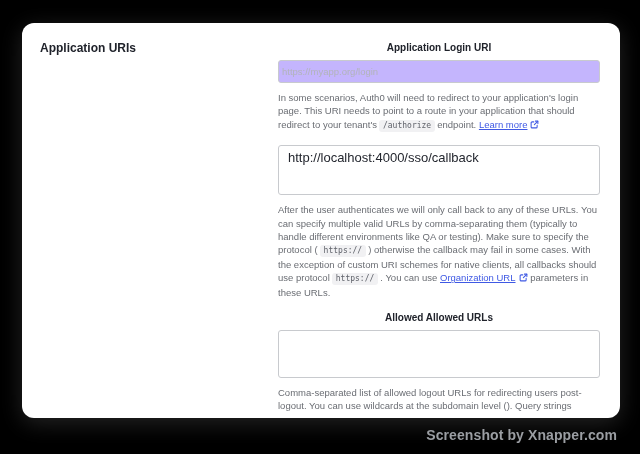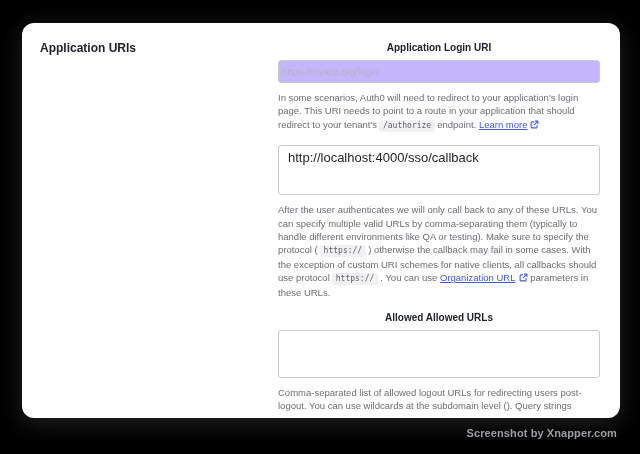--- a/index.html
+++ b/index.html
@@ -48,21 +48,21 @@
   .section{margin-top:13px;}
   .chip{
     font-family:"DejaVu Sans Mono",monospace;font-size:8px;
     background:#f1f1f3;color:#5f626a;
     padding:1px 4px 2px;border-radius:3px;margin:16px 2px;white-space:nowrap;
   }
   .link{color:#3f59e4;text-decoration:underline;text-underline-offset:1px;cursor:pointer;margin-top:40px;}
   .ext{color:#3f59e4;margin-left:3px;display:inline-block;vertical-align:-1px;line-height:0;cursor:pointer;}
   .watermark{
     position:absolute;right:23px;top:427px;
-    font-size:11px;font-weight:700;color:#9b9ea3;letter-spacing:0.1px;
+    font-size:14px;font-weight:700;color:#9b9ea3;letter-spacing:0.1px;
   }
 </style>
 </head>
 <body>
 
 <div class="card">
   <div class="left-col">
     <h2 class="section-heading">Application URIs</h2>
   </div>
   <div class="right-col">

